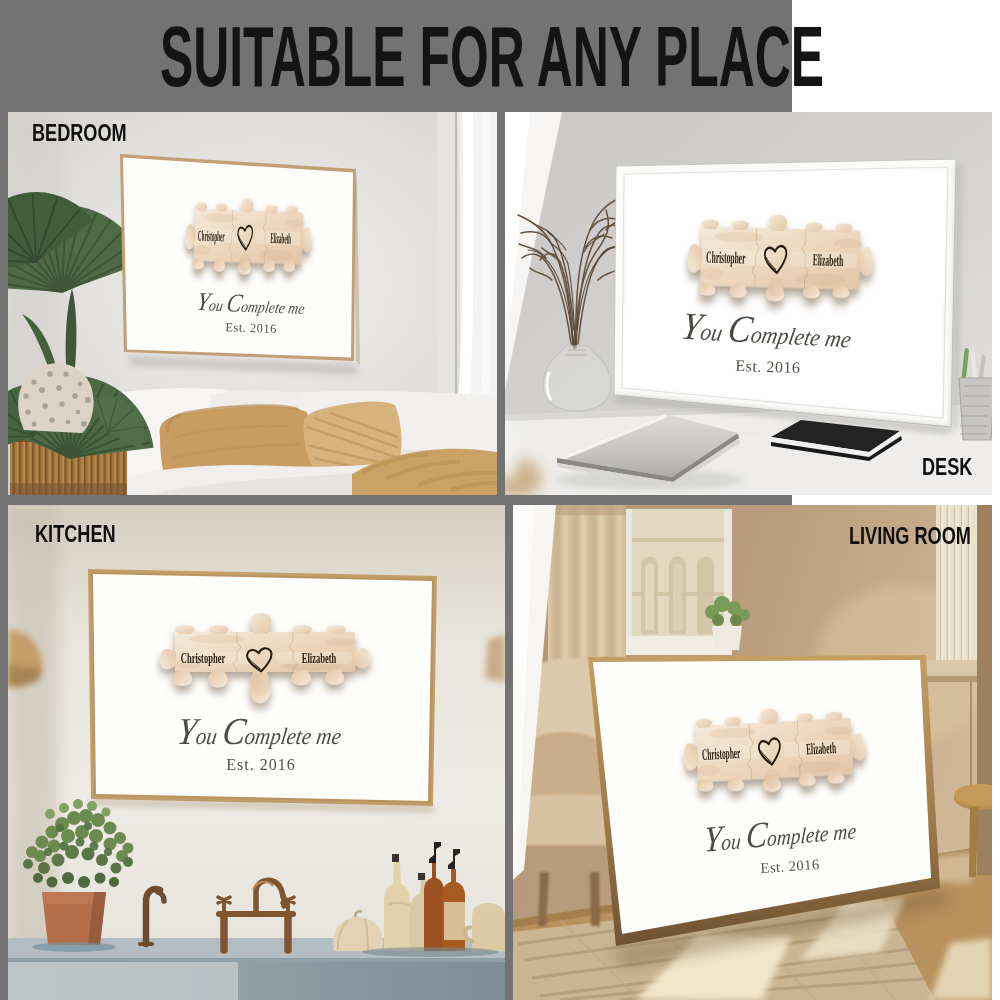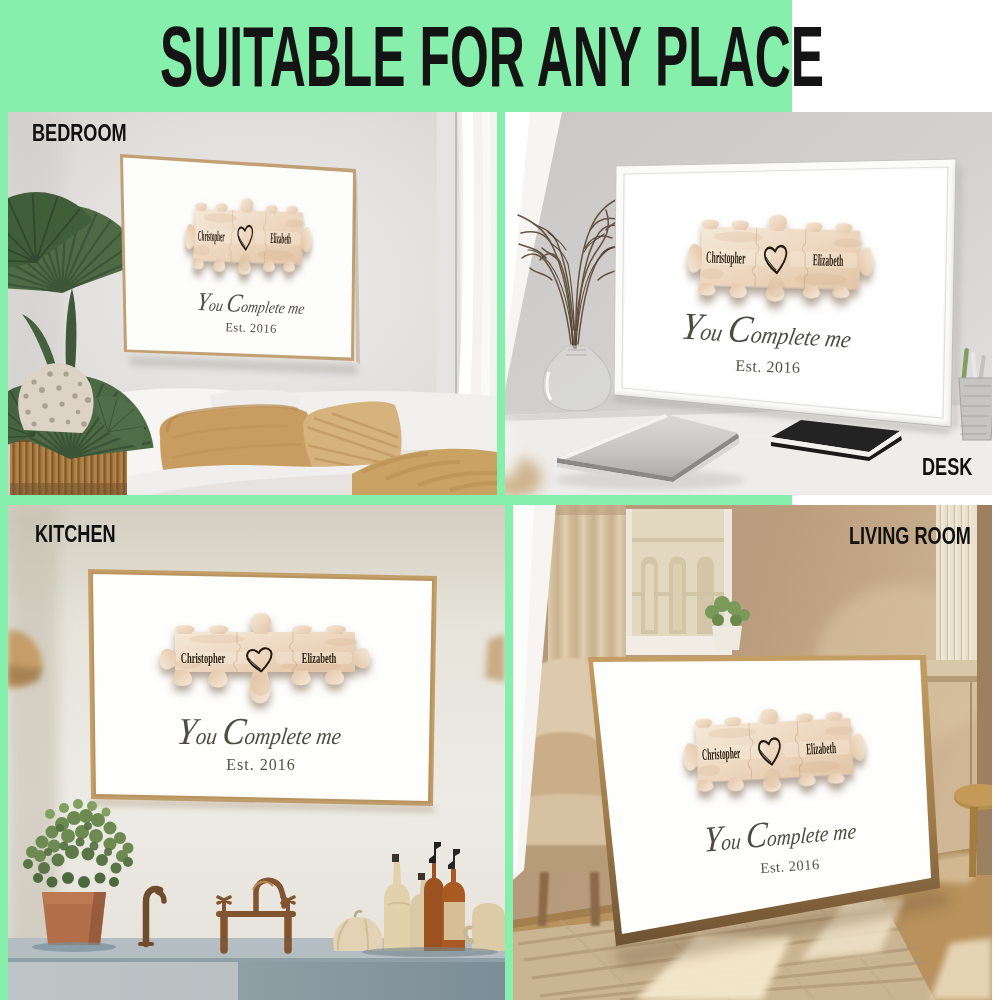--- a/index.html
+++ b/index.html
@@ -1,16 +1,16 @@
 <!DOCTYPE html>
 <html><head>
 <meta charset="utf-8">
 <style>
   html,body{margin:0;padding:0;background:#ffffff;width:1000px;height:1000px;overflow:hidden;}
-  #page{position:relative;width:792px;height:1000px;background:#86efac;font-family:"Liberation Sans",sans-serif;}
+  #page{position:relative;width:792px;height:1000px;background:#737373;font-family:"Liberation Sans",sans-serif;}
   .photo{position:absolute;overflow:hidden;}
   .lbl{position:absolute;font-family:"Liberation Sans",sans-serif;font-weight:bold;color:#101010;white-space:nowrap;transform-origin:left top;}
   #title{position:absolute;top:7px;left:-200px;width:1400px;text-align:center;font-weight:bold;color:#141414;font-size:86px;white-space:nowrap;transform:translateX(-8px) scaleX(0.58);transform-origin:700px 0;letter-spacing:0px;}
   svg{display:block;}
   text{font-family:"Liberation Serif",serif;}
 </style>
 </head>
 <body>
 <div id="page">
 

